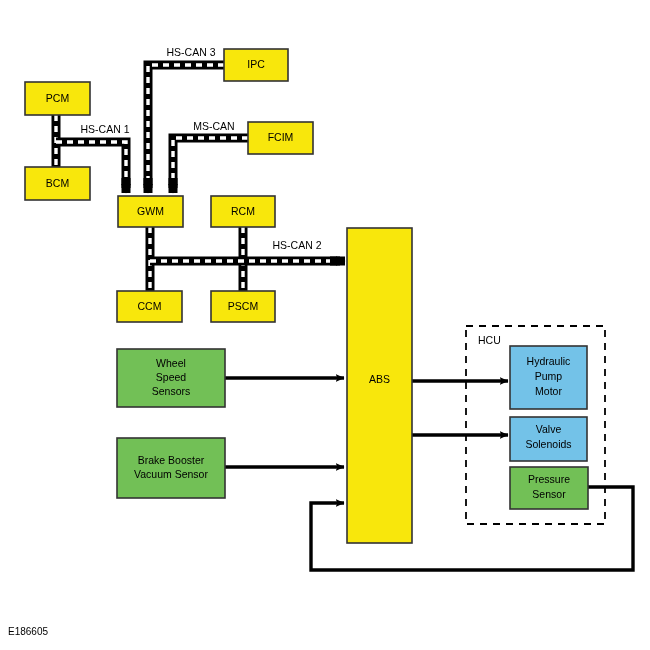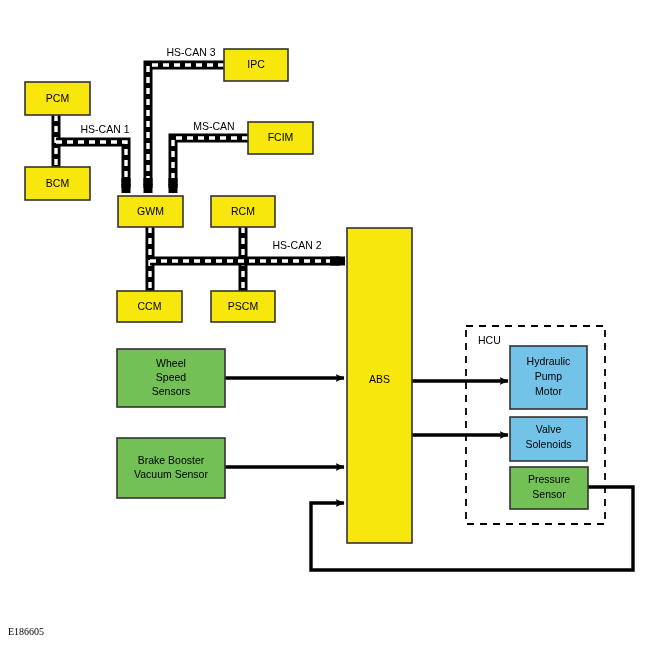--- a/index.html
+++ b/index.html
@@ -8,21 +8,21 @@
   #diagram{position:relative;width:650px;height:650px;}
   svg{display:block;}
   .nodeLabel{font-family:"Liberation Sans","DejaVu Sans",sans-serif;
              font-size:10.5px;fill:#000;text-anchor:middle;
              dominant-baseline:middle;}
   .busLabel{font-family:"Liberation Sans","DejaVu Sans",sans-serif;
             font-size:10.5px;fill:#000;text-anchor:middle;}
   .groupLabel{font-family:"Liberation Sans","DejaVu Sans",sans-serif;
               font-size:10.5px;fill:#000;text-anchor:start;}
   .caption{position:absolute;left:8px;top:626px;font-size:10px;color:#000;
-           font-family:Liberation Serif, serif;}
+           font-family:Liberation Sans, sans-serif;}
 </style>
 </head>
 <body>
 
 <div id="diagram">
 
   <svg width="650" height="650" viewBox="0 0 650 650">
 
     <defs>
       <marker id="arrowSolid" markerWidth="9" markerHeight="9" refX="8.5" refY="4.5" orient="auto" markerUnits="userSpaceOnUse">

